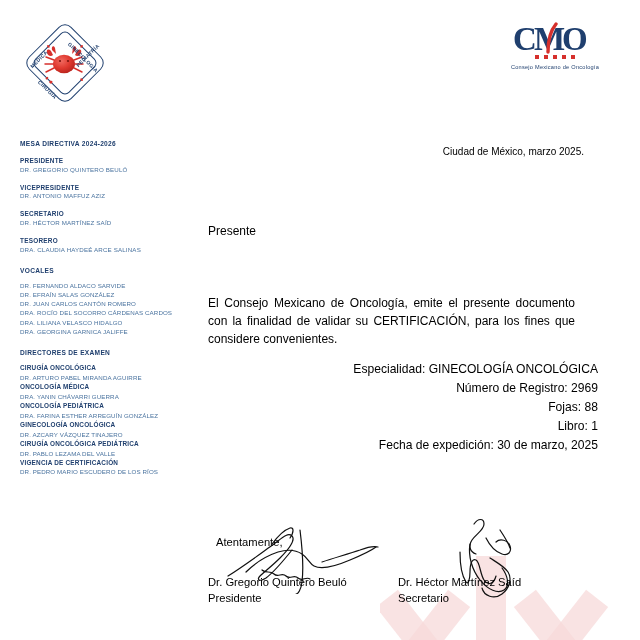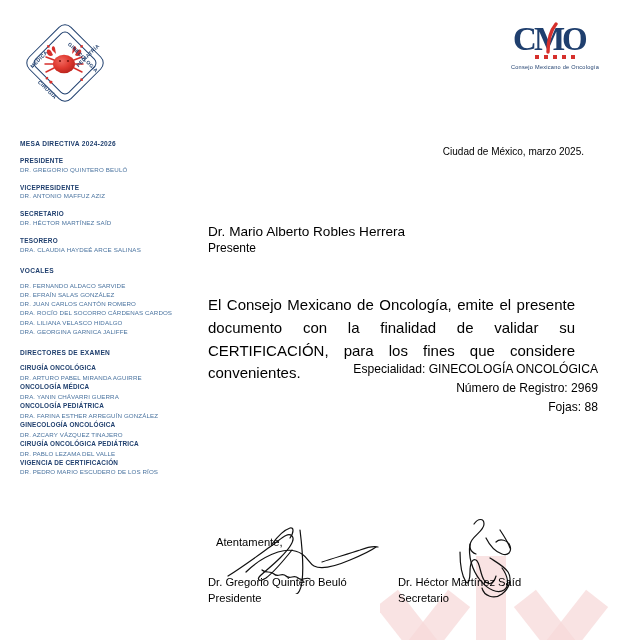--- a/index.html
+++ b/index.html
@@ -230,21 +230,21 @@
   }
   .recipient-sub {
     font-size: 12px;
     line-height: 1.3;
   }
   .body-para {
     position: absolute;
     top: 294px;
     left: 0;
     width: 367px;
-    font-size: 15px;
+    font-size: 12px;
     line-height: 1.52;
     text-align: justify;
   }
   .details {
     position: absolute;
     top: 360px;
     left: 0;
     width: 390px;
   }
   .detail-row {
@@ -415,38 +415,45 @@
       <div class="sb-dept">VIGENCIA DE CERTIFICACIÓN</div>
       <div class="sb-dept-name">DR. PEDRO MARIO ESCUDERO DE LOS RÍOS</div>
     </div>
   </div>
 
   <div class="main">
 
     <div class="doc-date">Ciudad de México, marzo 2025.</div>
 
     <div class="recipient">
-      <div class="recipient-name">Dr. Mario Alberto Robles Herrera</div>
       <div class="recipient-sub">Presente</div>
     </div>
 
     <div class="body-para">El Consejo Mexicano de Oncología, emite el presente documento con la finalidad de validar su CERTIFICACIÓN, para los fines que considere convenientes.</div>
 
     <div class="details">
       <div class="detail-row">
         <span class="detail-label">Especialidad:</span>
         <span class="detail-value">GINECOLOGÍA ONCOLÓGICA</span>
       </div>
       <div class="detail-row">
         <span class="detail-label">Número de Registro:</span>
         <span class="detail-value">2969</span>
       </div>
       <div class="detail-row">
         <span class="detail-label">Fojas:</span>
         <span class="detail-value">88</span>
+      </div>
+      <div class="detail-row">
+        <span class="detail-label">Libro:</span>
+        <span class="detail-value">1</span>
+      </div>
+      <div class="detail-row">
+        <span class="detail-label">Fecha de expedición:</span>
+        <span class="detail-value">30 de marzo, 2025</span>
       </div>
     </div>
 
     <div class="closing">Atentamente,</div>
 
     <div class="signatures">
 
       <div class="sig-block sig-a">
         <svg class="sig-svg sig-svg-a" width="165" height="80" viewBox="0 0 165 80">
           <g fill="none" stroke="#111111" stroke-width="1.2" stroke-linecap="round" stroke-linejoin="round">

